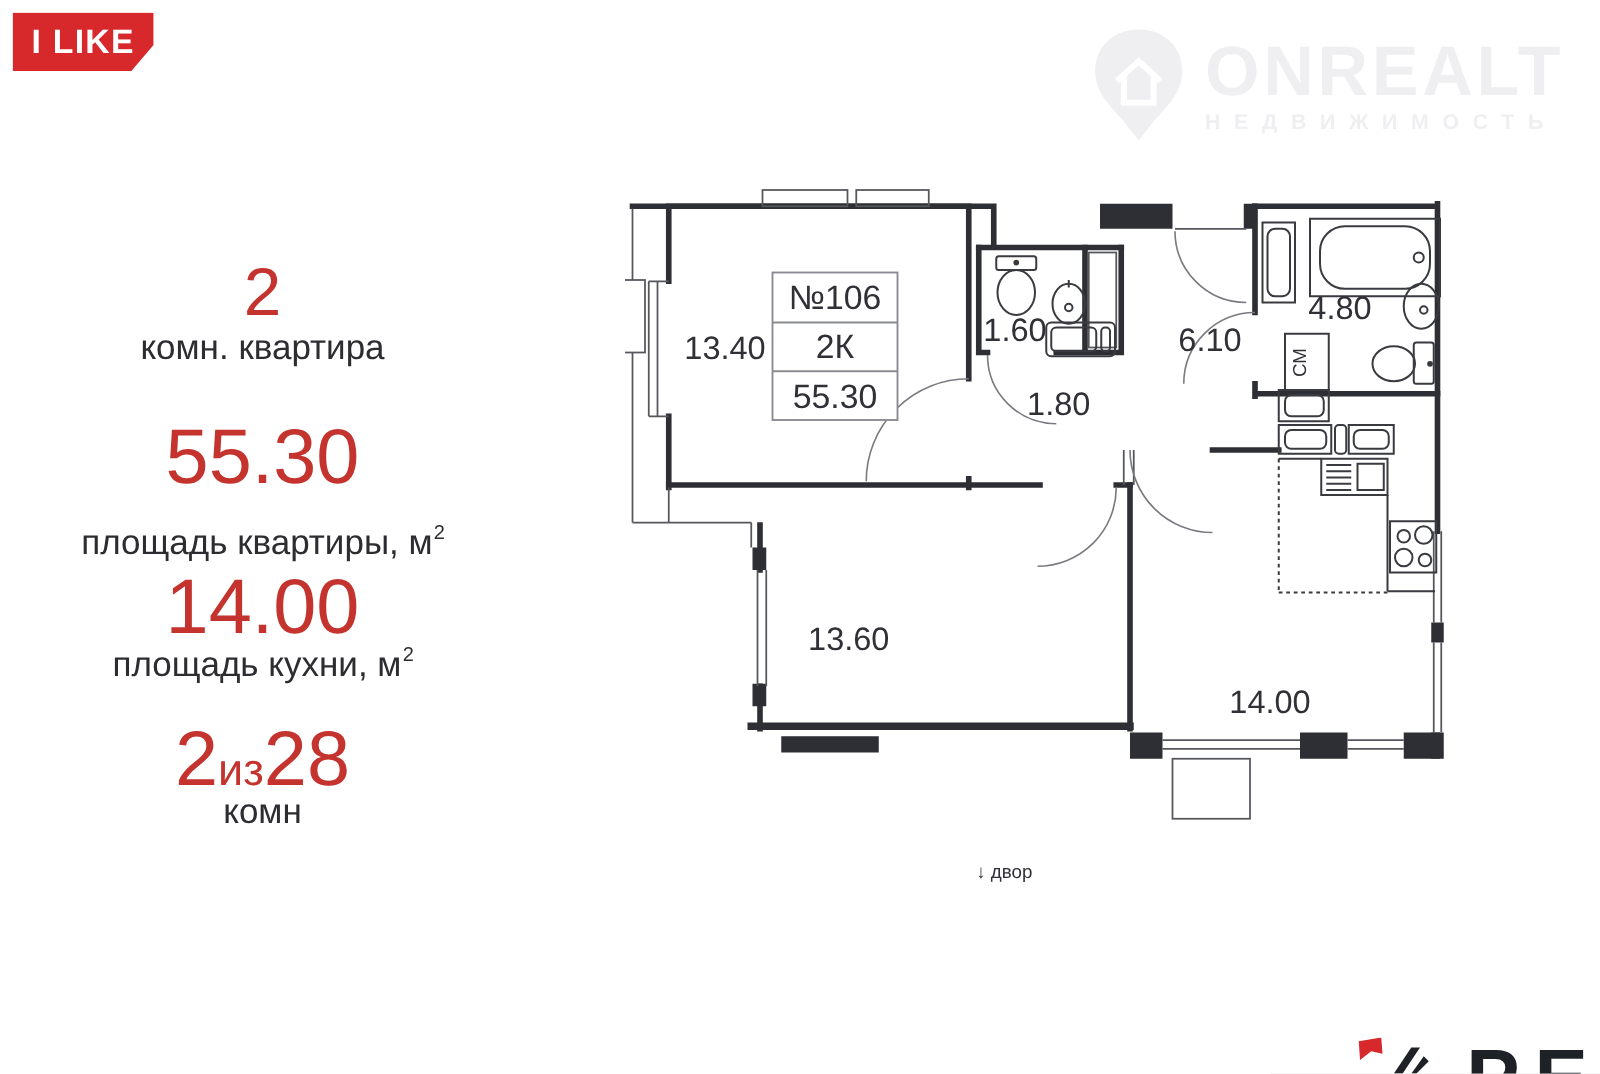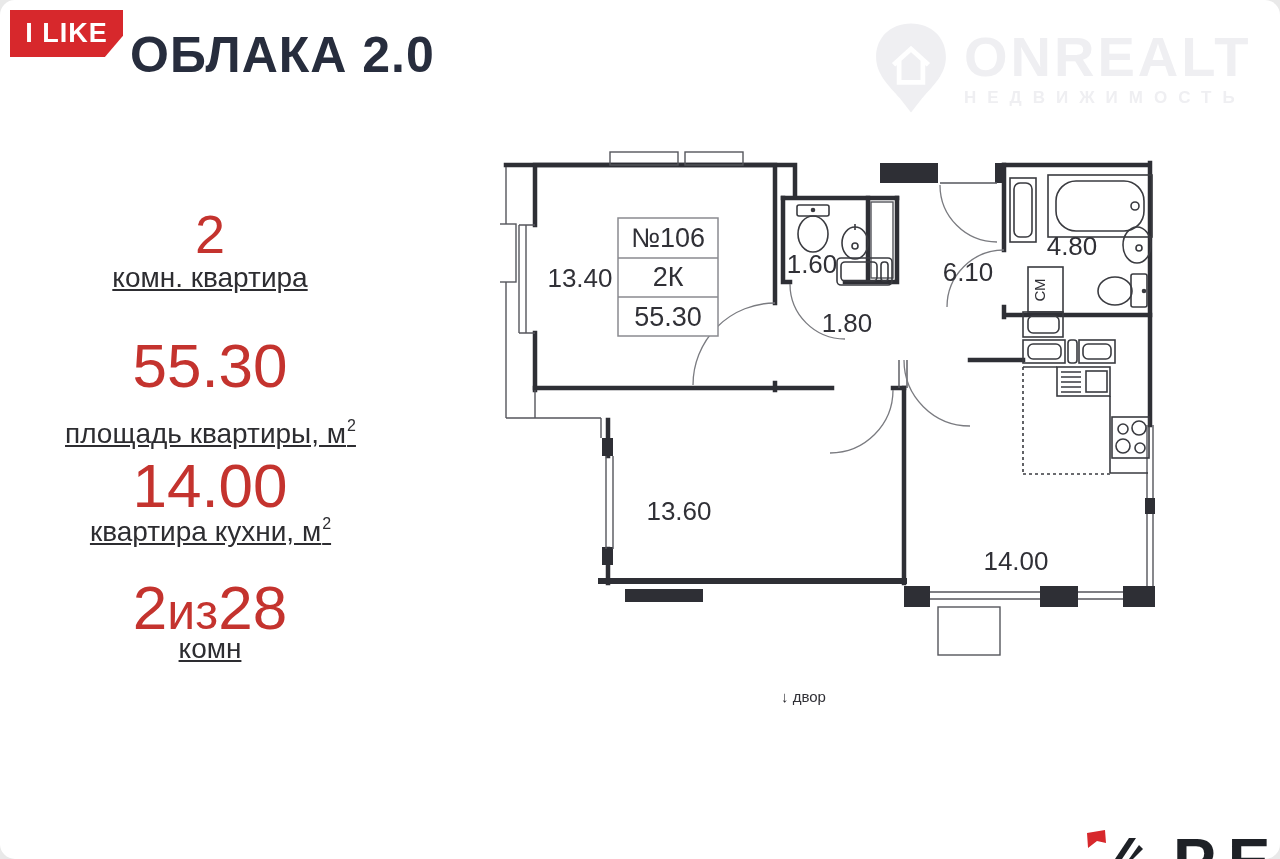--- a/index.html
+++ b/index.html
@@ -1,42 +1,42 @@
 <!DOCTYPE html>
 <html><head>
 <meta charset="utf-8">
 <style>
   html,body{margin:0;padding:0;background:#e9e9e9;}
   .page{position:relative;width:1280px;height:859px;background:#ffffff;overflow:hidden;
-        font-family:"Liberation Sans",sans-serif;border-radius:15px;}
+        font-family:"Liberation Sans",sans-serif;}
 
   
   .badge{position:absolute;left:10px;top:10px;width:113px;height:47px;background:#d7282c;
          color:#fff;font-weight:700;font-size:27px;display:flex;align-items:center;justify-content:center;
          letter-spacing:1px;clip-path:polygon(0 0,100% 0,100% 55%,84% 100%,0 100%);}
   .title{position:absolute;left:130px;top:26px;font-size:50px;font-weight:700;color:#272d3d;
          letter-spacing:1px;}
 
   .watermark{position:absolute;left:872px;top:22px;display:flex;align-items:center;gap:14px;
              color:#efeff2;user-select:none;}
   .wm-text .wm-brand{font-size:56px;font-weight:700;letter-spacing:3px;line-height:58px;}
   .wm-text .wm-tag{font-size:17px;font-weight:700;letter-spacing:11px;margin-top:2px;}
 
   
   .summary{position:absolute;left:40px;top:0;width:340px;text-align:center;color:#2d2d31;}
   .val{position:absolute;left:0;width:340px;color:#c4332e;font-weight:500;}
-  .lab{position:absolute;left:0;width:340px;font-size:28px;color:#2d2d31;text-decoration:underline;}
+  .lab{position:absolute;left:0;width:340px;font-size:28px;color:#2d2d31;}
   .v-rooms{top:203px;font-size:54px;}
   .l-rooms{top:262px;}
   .v-area{top:330px;font-size:62px;}
   .l-area{top:418px;}
   .v-kitchen{top:450px;font-size:62px;}
   .l-kitchen{top:516px;}
   .v-floor{top:572px;font-size:62px;}
-  .v-floor .sep{font-size:50px;}
+  .v-floor .sep{font-size:36px;}
   .l-floor{top:633px;}
   .lab sup{font-size:16px;position:relative;top:-2px;left:1px;}
 
   
   .plan{position:absolute;left:500px;top:140px;width:660px;height:580px;}
   .plan text{font-family:"Liberation Sans",sans-serif;fill:#303036;}
   .room-label{font-size:26px;font-weight:500;}
   .table-label{font-size:27px;font-weight:500;}
   .cm-label{font-size:15px;font-weight:500;}
   .yard{font-size:15px;fill:#a8adb3;}
@@ -45,21 +45,20 @@
   .partner{position:absolute;left:1085px;top:830px;display:flex;align-items:flex-start;}
   .partner .letters{font-size:64px;font-weight:700;letter-spacing:12px;color:#1e2126;
                     line-height:64px;margin-left:28px;}
 </style>
 </head>
 <body>
 
 <div class="page">
 
   <div class="badge">I LIKE</div>
-  <div class="title">ОБЛАКА 2.0</div>
 
   <div class="watermark">
     <svg width="78" height="92" viewBox="0 0 48 58">
       <path d="M24 1 C11 1 2 10 2 22 C2 33 10 40 17 48 L24 57 L31 48 C38 40 46 33 46 22 C46 10 37 1 24 1 Z" fill="#efeff2"></path>
       <path d="M13 27 L24 17 L35 27 M16.5 24 V 38 H 31.5 V 24" fill="none" stroke="#ffffff" stroke-width="3"></path>
     </svg>
     <div class="wm-text">
       <div class="wm-brand">ONREALT</div>
       <div class="wm-tag">НЕДВИЖИМОСТЬ</div>
     </div>
@@ -69,21 +68,21 @@
     <div class="val v-rooms">2</div>
     <div class="lab l-rooms">комн. квартира</div>
 
     <div class="val v-area">55.30</div>
     <div class="lab l-area">
       <span>площадь квартиры, м</span><sup>2</sup>
     </div>
 
     <div class="val v-kitchen">14.00</div>
     <div class="lab l-kitchen">
-      <span>квартира кухни, м</span><sup>2</sup>
+      <span>площадь кухни, м</span><sup>2</sup>
     </div>
 
     <div class="val v-floor">
       <span>2</span><span class="sep">из</span><span>28</span>
     </div>
     <div class="lab l-floor">комн</div>
   </div>
 
   <svg class="plan" viewBox="500 140 660 580">
     <g stroke="#2e2f35" stroke-width="4.5" fill="none" stroke-linecap="square">

